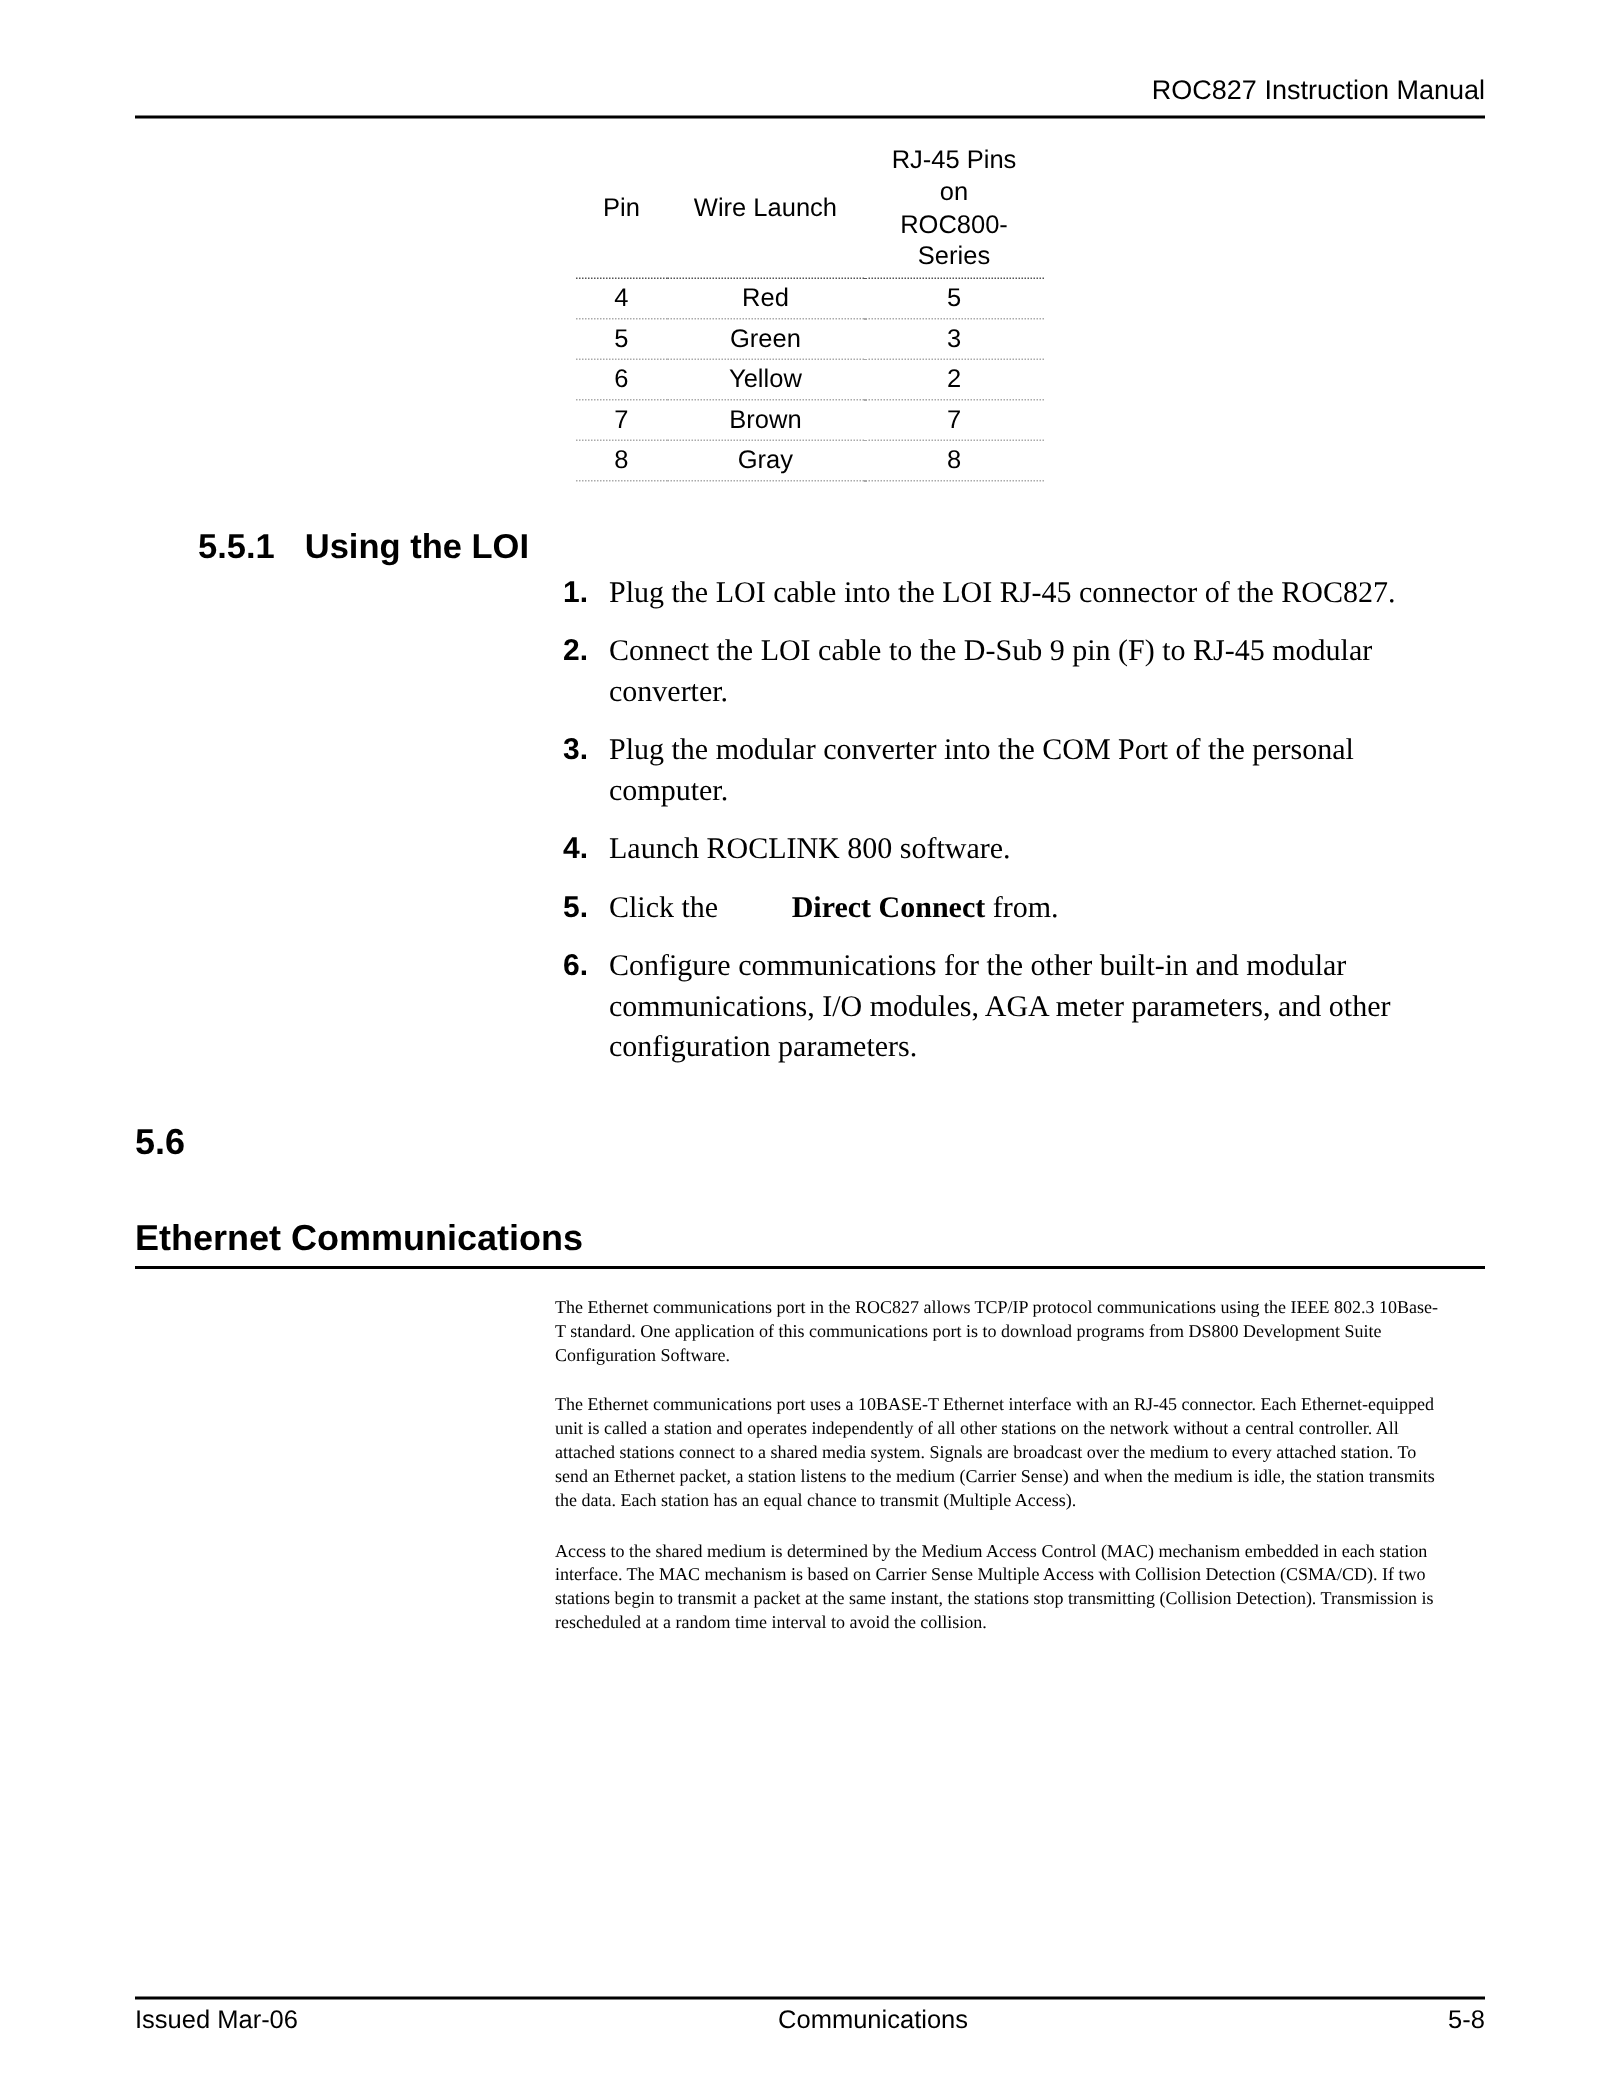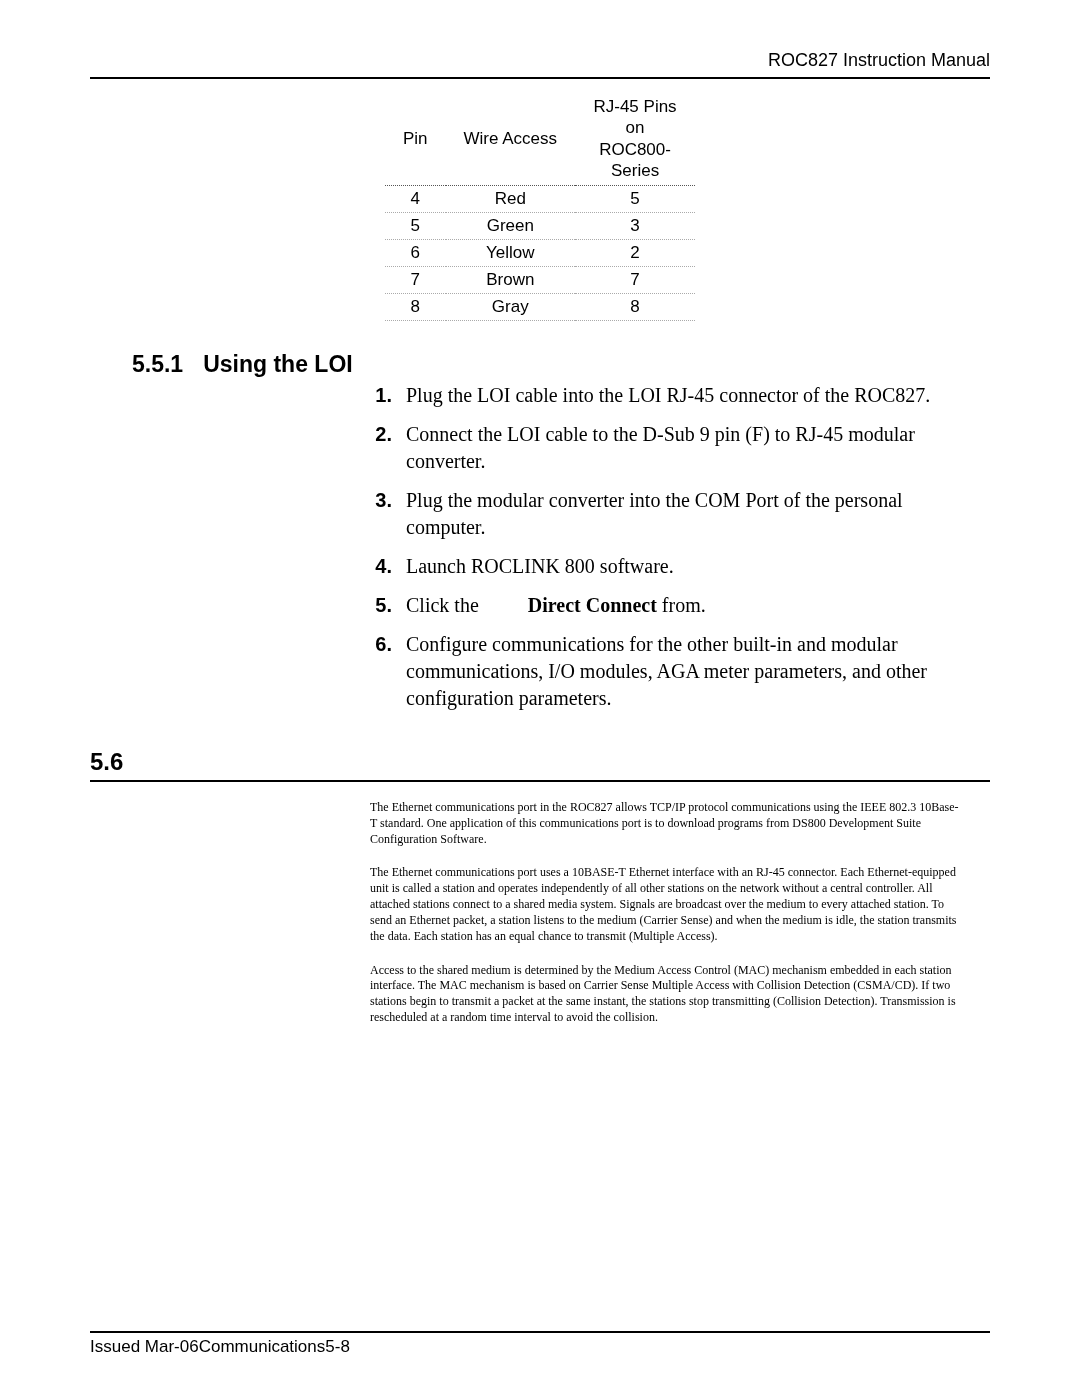--- a/index.html
+++ b/index.html
@@ -87,34 +87,35 @@
   .footer {
     position: absolute;
     bottom: 40px;
     left: 90px;
     right: 90px;
     border-top: 2px solid #000;
     padding-top: 4px;
     font-family: Arial, Helvetica, sans-serif;
     font-size: 17px;
     display: flex;
+    justify-content: space-between;
   }
 </style>
 </head>
 <body>
 
 <div class="header">
   <span>ROC827 Instruction Manual</span>
 </div>
 
 <table class="pin-table">
   <thead>
     <tr>
       <th>Pin</th>
-      <th><span>Wire Access</span></th>
+      <th><span>Wire Launch</span></th>
       <th style="max-width:120px;"><span>RJ-45 Pins on ROC800-Series</span></th>
     </tr>
   </thead>
   <tbody>
     <tr>
       <td>4</td>
       <td>Red</td>
       <td>5</td>
     </tr>
     <tr>
@@ -168,20 +169,21 @@
   </div>
   <div class="step">
     <div class="num">6.</div>
     <div class="txt"><span>Configure communications for the other built-in and modular communications, I/O modules, AGA meter parameters, and other configuration parameters.</span><b></b><span></span></div>
   </div>
 </div>
 
 <div class="sec-56-wrap">
   <div class="sec-56">
     <span>5.6</span>
+    <span>Ethernet Communications</span>
   </div>
 </div>
 
 <p class="body-para">The Ethernet communications port in the ROC827 allows TCP/IP protocol communications using the IEEE 802.3 10Base-T standard. One application of this communications port is to download programs from DS800 Development Suite Configuration Software.</p>
 <p class="body-para">The Ethernet communications port uses a 10BASE-T Ethernet interface with an RJ-45 connector. Each Ethernet-equipped unit is called a station and operates independently of all other stations on the network without a central controller. All attached stations connect to a shared media system. Signals are broadcast over the medium to every attached station. To send an Ethernet packet, a station listens to the medium (Carrier Sense) and when the medium is idle, the station transmits the data. Each station has an equal chance to transmit (Multiple Access).</p>
 <p class="body-para">Access to the shared medium is determined by the Medium Access Control (MAC) mechanism embedded in each station interface. The MAC mechanism is based on Carrier Sense Multiple Access with Collision Detection (CSMA/CD). If two stations begin to transmit a packet at the same instant, the stations stop transmitting (Collision Detection). Transmission is rescheduled at a random time interval to avoid the collision.</p>
 
 <div class="footer">
   <span>Issued Mar-06</span>
   <span>Communications</span>

